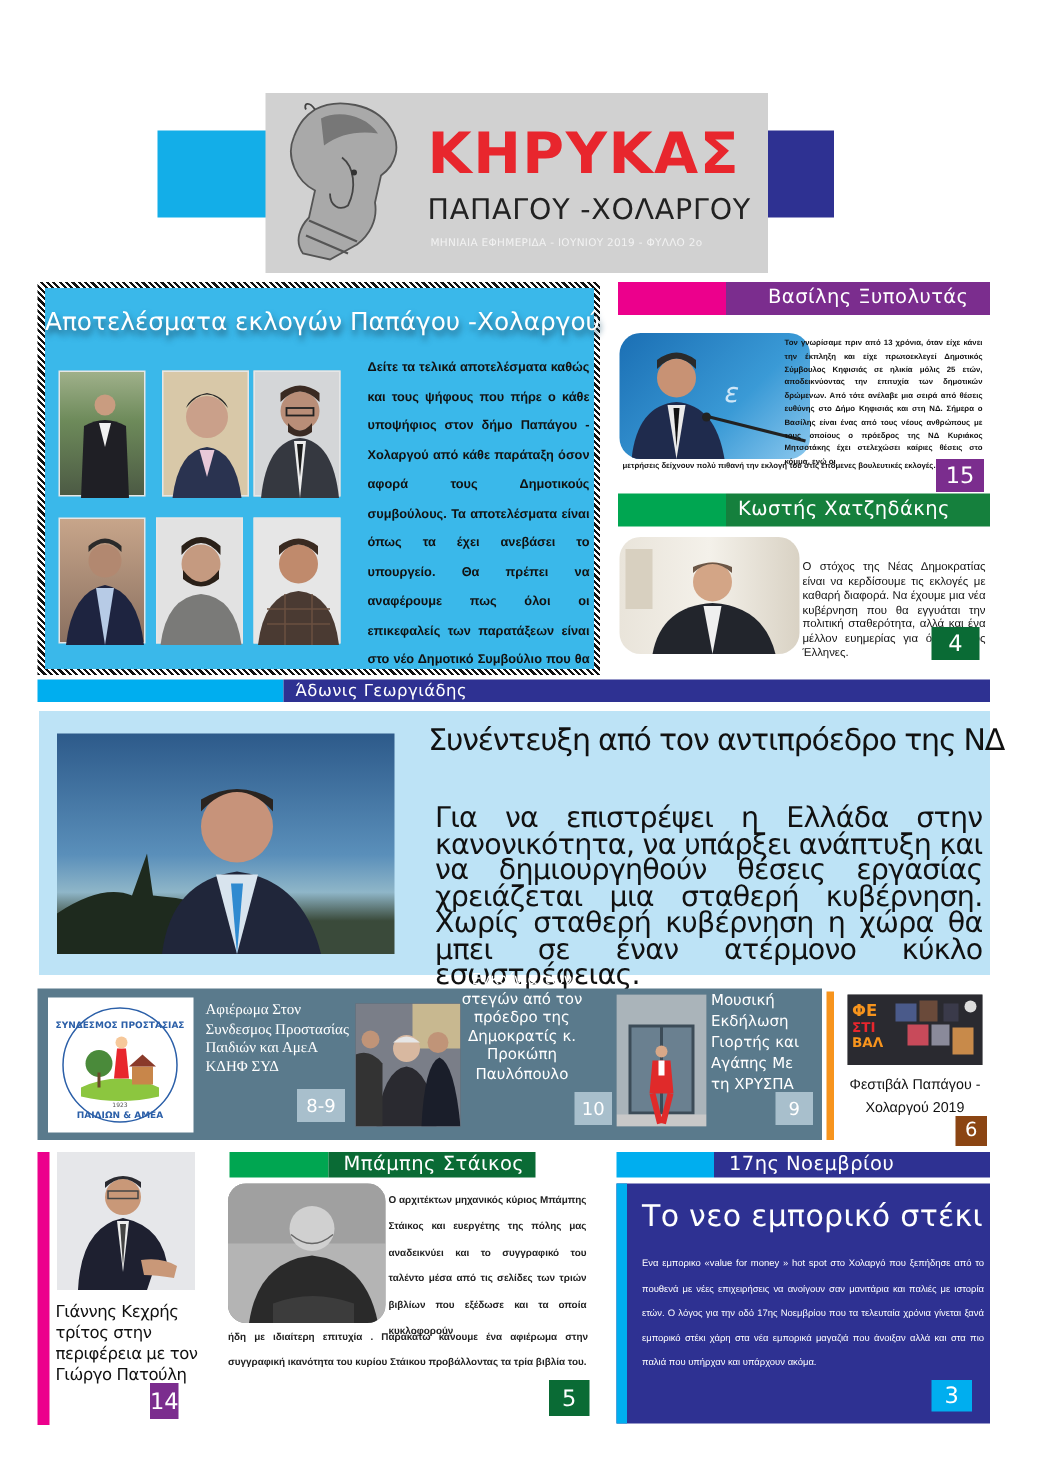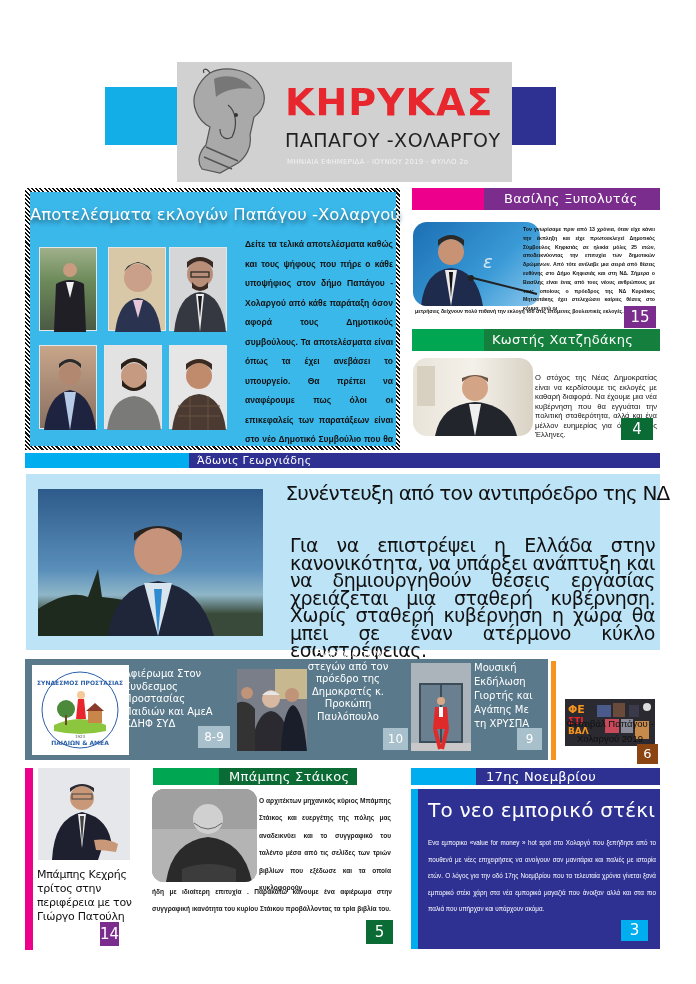--- a/index.html
+++ b/index.html
@@ -138,21 +138,21 @@
       <path d="M16 24 Q29 10 42 24 L42 18 Q29 8 16 18Z" fill="#3a2a20"></path>
       <path d="M2 84 Q6 50 29 48 Q52 50 56 84 Z" fill="#4a3a32"></path>
       <path d="M8 60 L50 60 M8 70 L50 70 M20 50 L20 84 M38 50 L38 84" stroke="#6b5040" stroke-width="1"></path>
     </svg>
 </div>
 
 <div class="abs elect-text">Δείτε τα τελικά αποτελέσματα καθώς και τους ψήφους που πήρε ο κάθε υποψήφιος στον δήμο Παπάγου - Χολαργού από κάθε παράταξη όσον αφορά τους Δημοτικούς συμβούλους. Τα αποτελέσματα είναι όπως τα έχει ανεβάσει το υπουργείο. Θα πρέπει να αναφέρουμε πως όλοι οι επικεφαλείς των παρατάξεων είναι στο νέο Δημοτικό Συμβούλιο που θα ξεκινήσει να λειτουργεί από Σεπτέμβριο.</div>
 
 <div class="abs sec-head" style="left:412px;top:188px;width:248px;">
   <div class="lft" style="width:72px;background:#ec008c;"></div>
-  <div class="rgt" style="left:72px;background:#7b2d8e;padding-left:20px;">Βασίλης Ξυπολυτάς</div>
+  <div class="rgt" style="left:72px;background:#7b2d8e;padding-left:28px;">Βασίλης Ξυπολυτάς</div>
 </div>
 <div class="abs xyp-photo" style="background:linear-gradient(135deg,#1b6fb4 0%,#3a9ad6 60%,#8cc8ee 100%);">
   <svg width="127" height="84" viewBox="0 0 127 84">
       <text x="70" y="46" fill="#cfe6f7" font-size="18" font-family="DejaVu Sans, sans-serif" font-style="italic">ε</text>
       <circle cx="38" cy="30" r="13" fill="#c89274"></circle>
       <path d="M25 24 Q38 10 51 24 L51 18 Q38 8 25 18Z" fill="#2a2a2a"></path>
       <path d="M8 84 Q12 48 38 46 Q64 48 70 84 Z" fill="#1f2b4d"></path>
       <path d="M32 48 L38 84 L44 48 Z" fill="#eaeaea"></path>
       <path d="M36 50 L38 76 L40 50 Z" fill="#111"></path>
       <line x1="60" y1="56" x2="124" y2="72" stroke="#222" stroke-width="2"></line>
@@ -208,21 +208,21 @@
     <rect x="33" y="50" width="2" height="10" fill="#6b4a2a"></rect>
     <rect x="56" y="46" width="14" height="12" fill="#c8864a"></rect>
     <path d="M54 46 L63 38 L72 46 Z" fill="#8a3a2a"></path>
     <path d="M46 34 L52 34 L54 54 L44 54 Z" fill="#e8262d"></path>
     <circle cx="49" cy="30" r="4" fill="#f6c89a"></circle>
     <text x="48" y="20" text-anchor="middle" fill="#2b5fa8" font-size="6" font-family="DejaVu Sans, sans-serif" font-weight="bold">ΣΥΝΔΕΣΜΟΣ ΠΡΟΣΤΑΣΙΑΣ</text>
     <text x="48" y="80" text-anchor="middle" fill="#2b5fa8" font-size="6" font-family="DejaVu Sans, sans-serif" font-weight="bold">ΠΑΙΔΙΩΝ &amp; ΑΜΕΑ</text>
     <text x="48" y="73" text-anchor="middle" fill="#555" font-size="4" font-family="DejaVu Sans, sans-serif">1923</text>
   </svg>
 </div>
-<div class="abs feat-text" style="left:124px;top:668px;width:100px;">Αφιέρωμα Στον Συνδεσμος Προστασίας Παιδιών και ΑμεΑ ΚΔΗΦ ΣΥΔ</div>
+<div class="abs feat-text" style="left:137px;top:668px;width:100px;font-family:Liberation Serif, serif;">Αφιέρωμα Στον Συνδεσμος Προστασίας Παιδιών και ΑμεΑ ΚΔΗΦ ΣΥΔ</div>
 <div class="abs gbadge" style="left:198px;top:726px;width:32px;height:22px;">8-9</div>
 
 <div class="abs" style="left:237px;top:669px;width:70px;height:82px;background:#6a6a72;overflow:hidden;">
   <svg width="70" height="82" viewBox="0 0 70 82">
       <rect x="0" y="0" width="70" height="82" fill="#7a7e88"></rect>
       <rect x="38" y="0" width="32" height="30" fill="#c8b890"></rect>
       <circle cx="34" cy="30" r="9" fill="#d8b8a0"></circle>
       <path d="M25 26 Q34 18 43 26" fill="#e6e6e6"></path>
       <path d="M14 82 Q18 44 34 42 Q50 44 54 82 Z" fill="#2a2a30"></path>
       <circle cx="55" cy="26" r="7" fill="#c09478"></circle>
@@ -244,21 +244,21 @@
       <circle cx="30" cy="38" r="4" fill="#d8a888"></circle>
       <path d="M24 44 L36 44 L38 66 L22 66 Z" fill="#e02a2a"></path>
       <path d="M24 66 L29 86 M36 66 L31 86" stroke="#e02a2a" stroke-width="4"></path>
       <rect x="28" y="44" width="4" height="10" fill="#fff"></rect>
     </svg>
 </div>
 <div class="abs feat-text" style="left:474px;top:661px;width:60px;line-height:14px;">Μουσική Εκδήλωση Γιορτής και Αγάπης Με τη ΧΡΥΣΠΑ</div>
 <div class="abs gbadge" style="left:517px;top:728px;width:25px;height:22px;">9</div>
 
 <div class="abs orange-bar"></div>
-<div class="abs" style="left:565px;top:663px;width:90px;height:47px;background:#1e1e24;overflow:hidden;margin-top:36px;">
+<div class="abs" style="left:565px;top:663px;width:90px;height:47px;background:#1e1e24;overflow:hidden;">
   <svg width="90" height="47" viewBox="0 0 90 47">
     <rect width="90" height="47" fill="#2a2a30"></rect>
     <text x="3" y="14" fill="#f7941d" font-size="11" font-weight="bold" font-family="DejaVu Sans, sans-serif">ΦΕ</text>
     <text x="3" y="25" fill="#e8262d" font-size="9" font-weight="bold" font-family="DejaVu Sans, sans-serif">ΣΤΙ</text>
     <text x="3" y="35" fill="#f7941d" font-size="9" font-weight="bold" font-family="DejaVu Sans, sans-serif">ΒΑΛ</text>
     <rect x="32" y="6" width="14" height="12" fill="#4a5a8a"></rect>
       <rect x="48" y="4" width="12" height="14" fill="#6a4a3a"></rect>
     <rect x="40" y="20" width="14" height="14" fill="#c84a5a"></rect>
       <rect x="56" y="20" width="12" height="14" fill="#8a8a9a"></rect>
     <rect x="64" y="6" width="10" height="12" fill="#3a3a4a"></rect>
@@ -275,21 +275,21 @@
       <rect width="92" height="92" fill="#e6e7ea"></rect>
       <circle cx="44" cy="30" r="12" fill="#c99878"></circle>
       <path d="M32 24 Q44 12 56 24 L56 20 Q44 12 32 20Z" fill="#2a2a30"></path>
       <rect x="34" y="26" width="20" height="5" fill="none" stroke="#444" stroke-width="1"></rect>
       <path d="M14 92 Q16 50 44 44 Q72 50 74 80 L64 80 L60 92 Z" fill="#1e2030"></path>
       <path d="M40 46 L44 80 L48 46 Z" fill="#eeeeee"></path>
       <path d="M42 48 L44 76 L46 48 Z" fill="#444"></path>
       <path d="M56 72 Q70 70 80 76 L78 84 Q66 82 58 82Z" fill="#c99878"></path>
     </svg>
 </div>
-<div class="abs kech-text">Μπάμπης Κεχρής τρίτος στην περιφέρεια με τον Γιώργο Πατούλη</div>
+<div class="abs kech-text">Γιάννης Κεχρής τρίτος στην περιφέρεια με τον Γιώργο Πατούλη</div>
 <div class="abs num-badge" style="left:100px;top:922px;width:19px;height:24px;background:#7b2d8e;line-height:24px;">14</div>
 
 <div class="abs sec-head" style="left:153px;top:768px;width:204px;height:17px;">
   <div class="lft" style="width:66px;background:#00a651;"></div>
   <div class="rgt" style="left:66px;background:#0a6b35;line-height:17px;padding-left:10px;">Μπάμπης Στάικος</div>
 </div>
 <div class="abs staik-photo">
   <svg width="105" height="93" viewBox="0 0 105 93">
       <rect width="105" height="93" fill="#b4b4b4"></rect>
       <rect x="0" y="0" width="105" height="40" fill="#a0a0a0"></rect>

